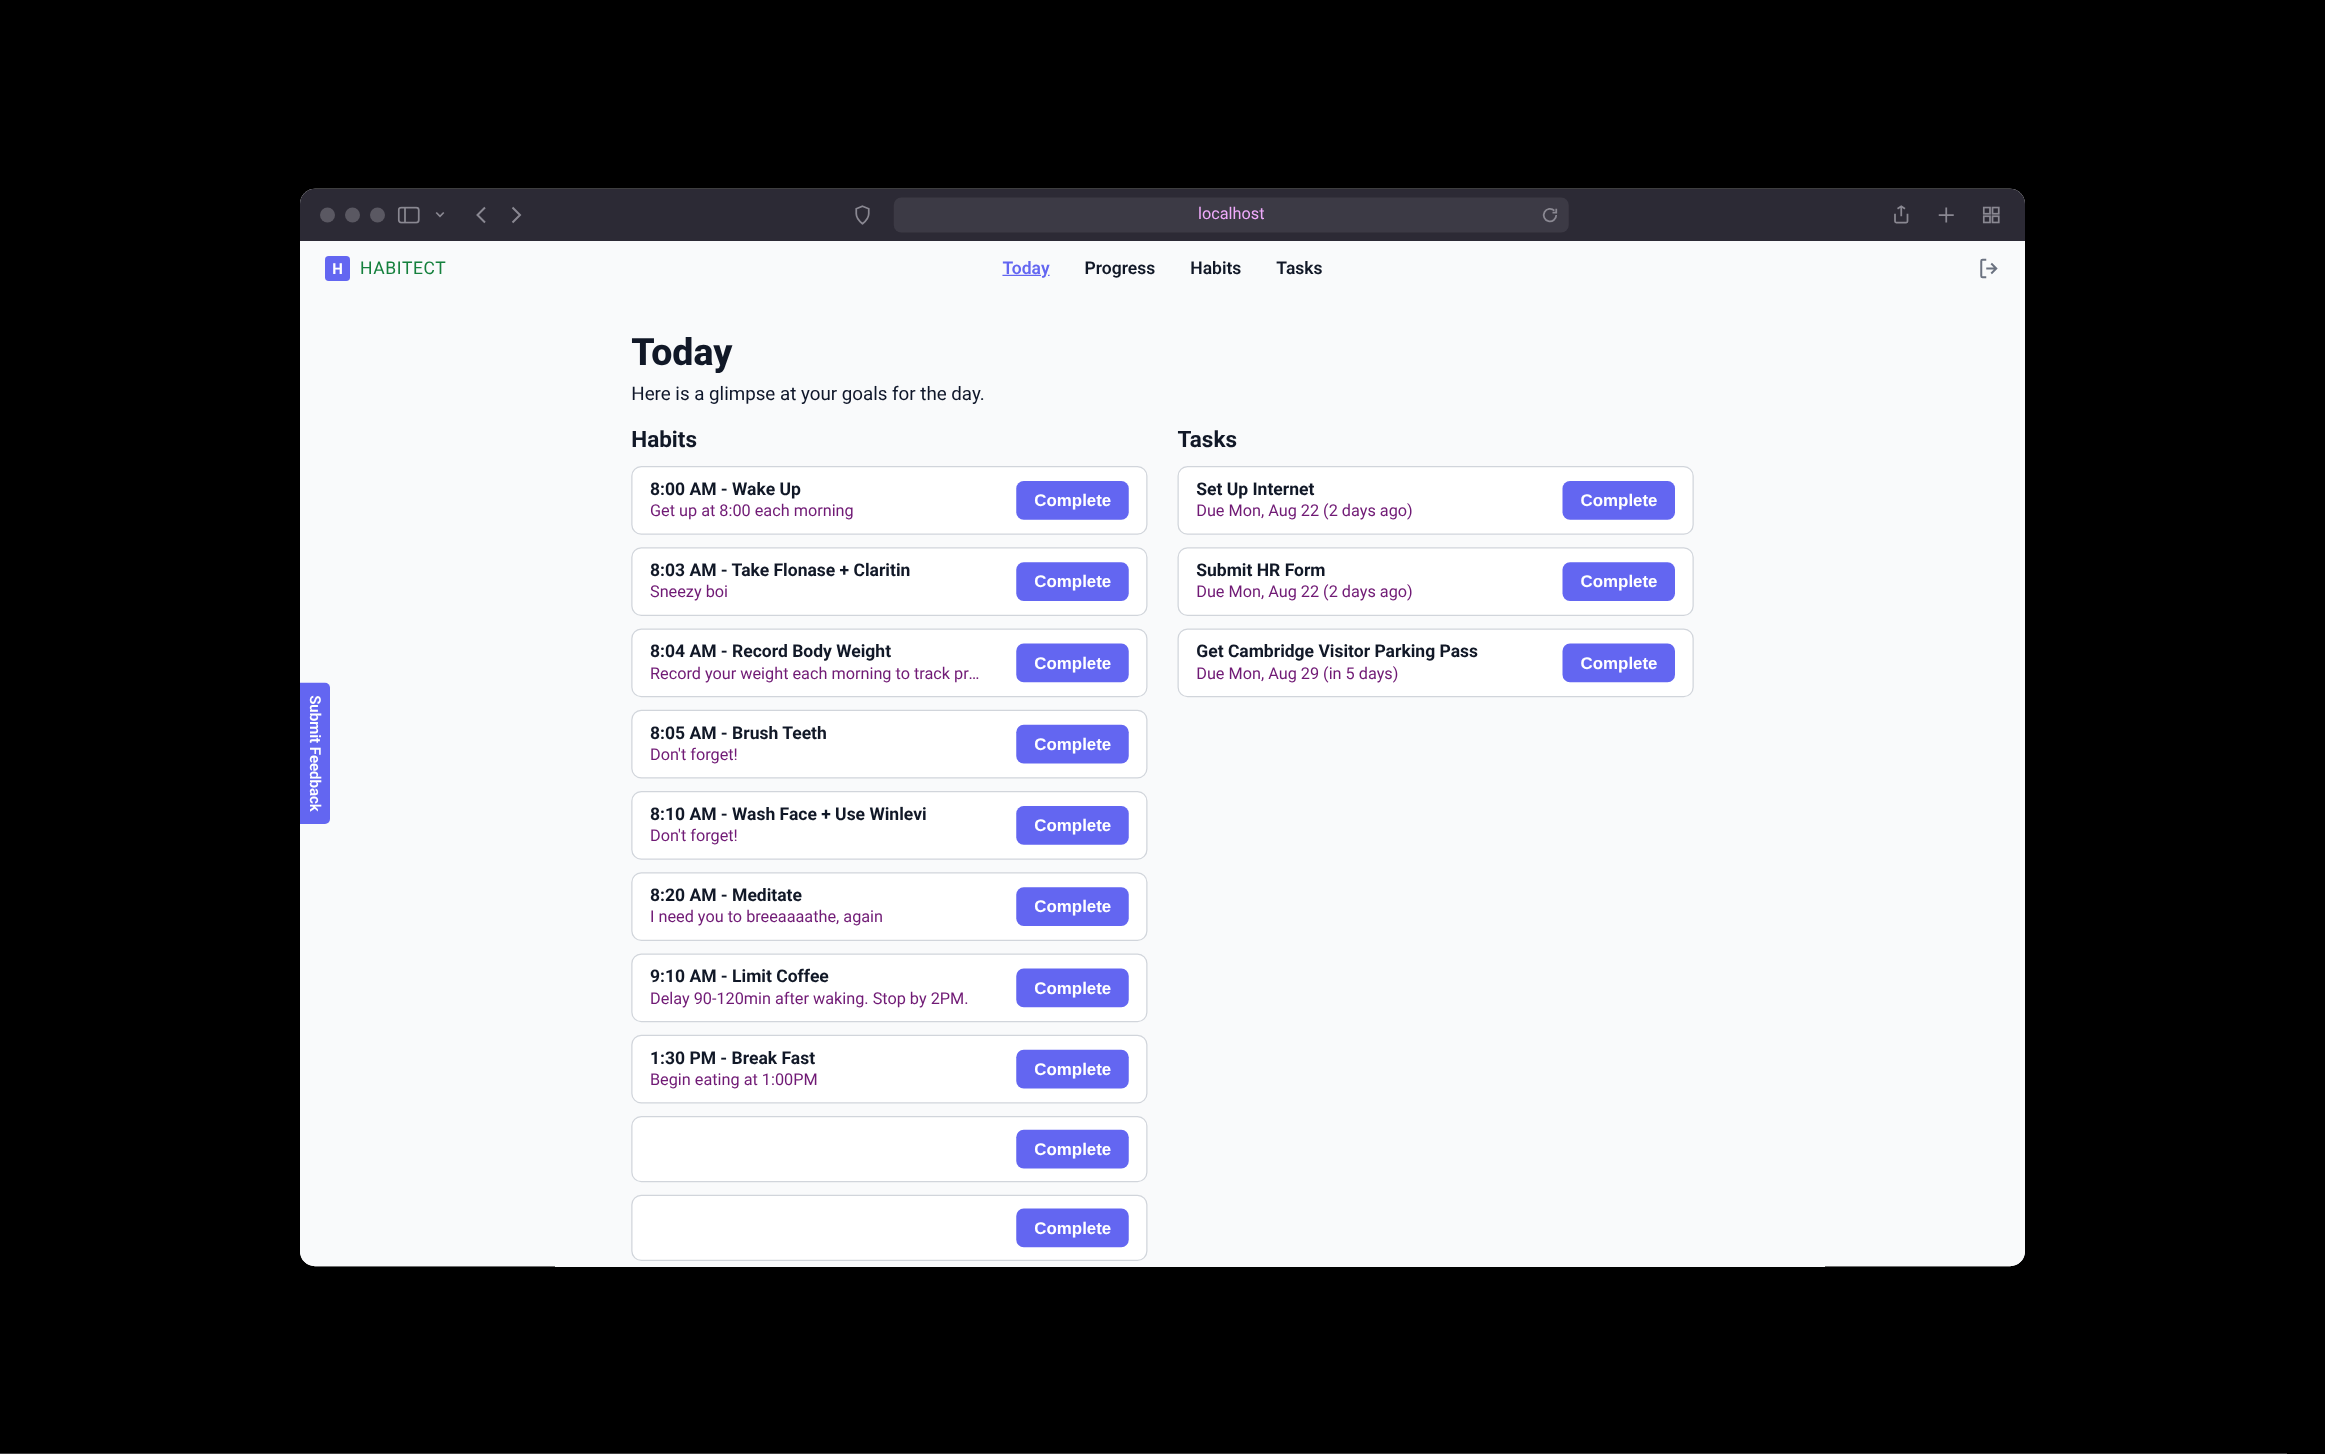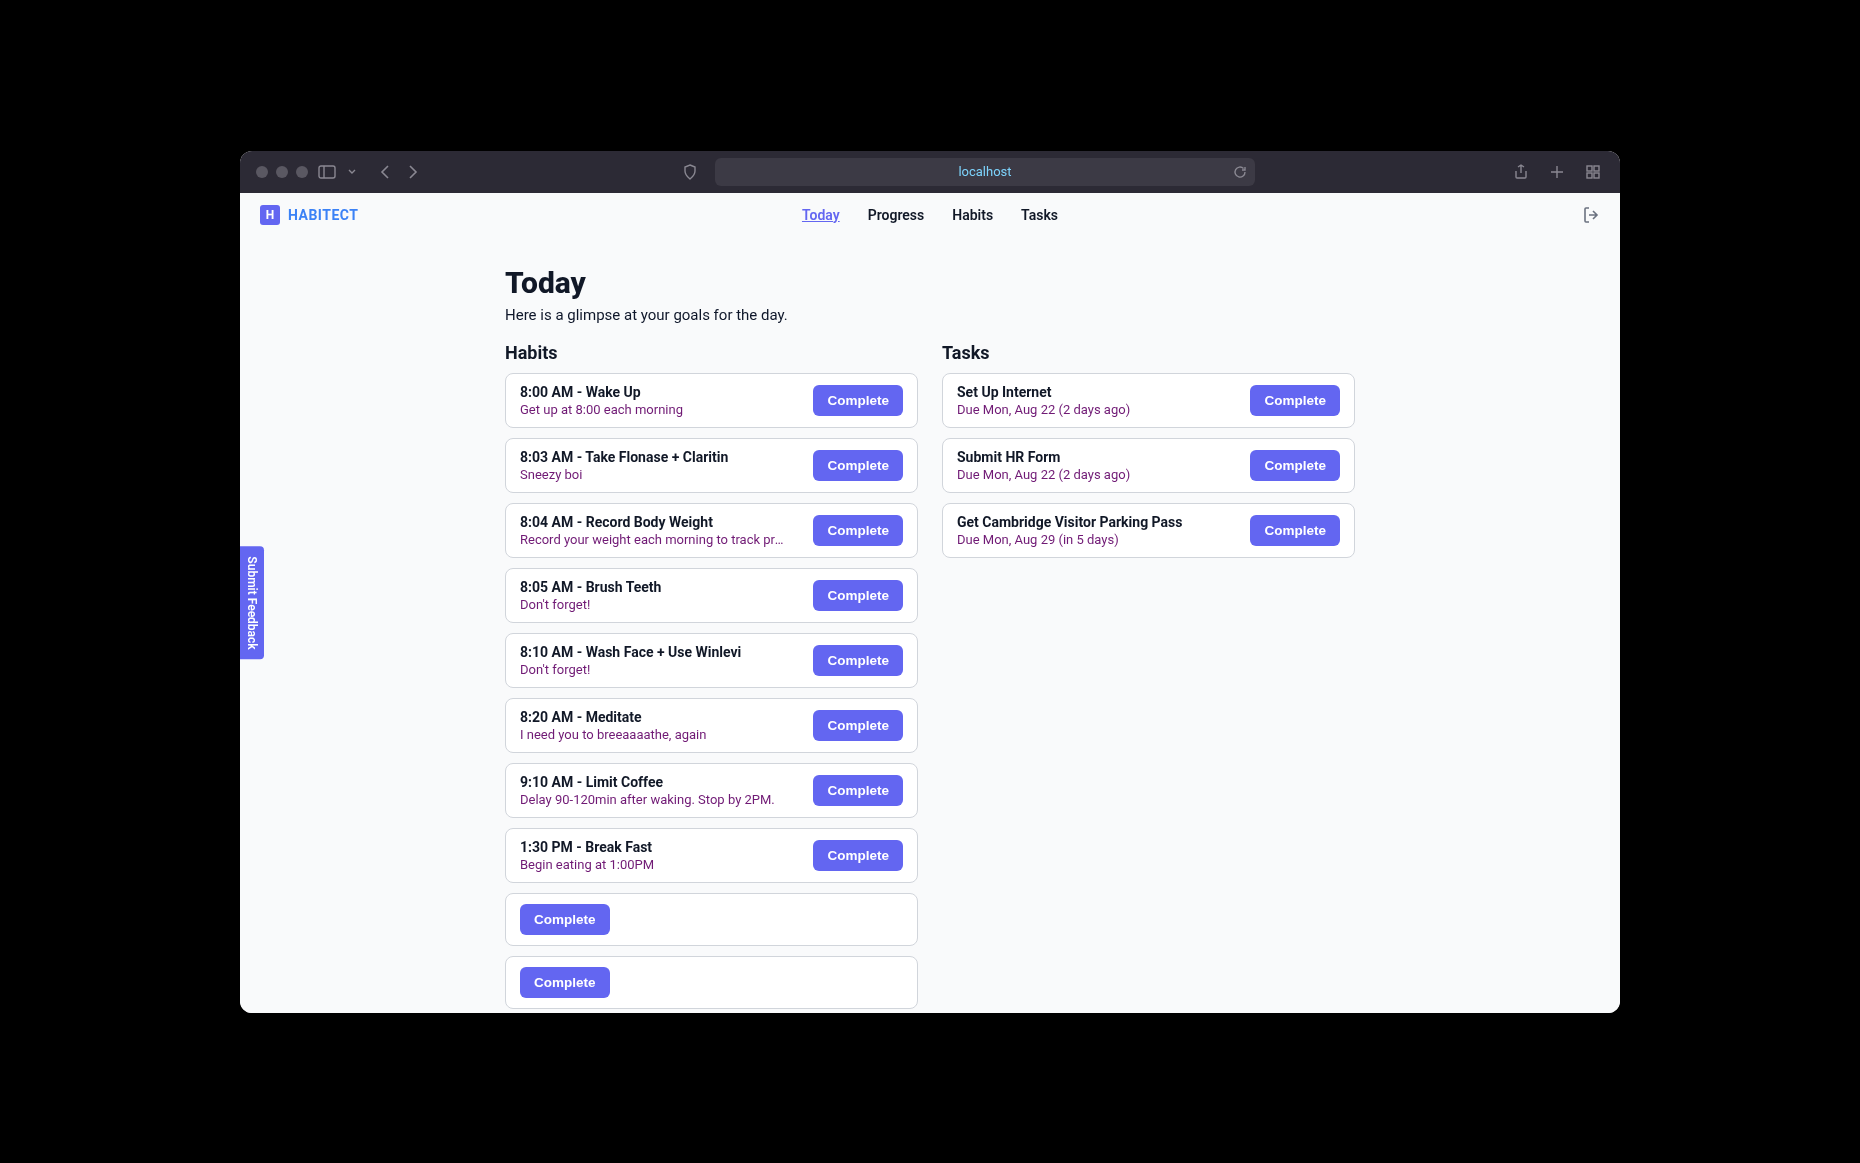--- a/index.html
+++ b/index.html
@@ -36,21 +36,21 @@
     .chrome-nav { display: flex; gap: 6px; margin-left: 8px; }
     .chrome-spacer { flex: 1; }
     .url-bar {
       flex: 0 0 540px;
       height: 28px;
       background: #3c3a45;
       border-radius: 6px;
       display: flex;
       align-items: center;
       justify-content: center;
-      color: #7dd3fc;
+      color: #f0abfc;
       font-size: 13px;
       position: relative;
     }
     .url-reload { position: absolute; right: 8px; color: #8a8892; }
     .reader-icon { position: absolute; left: -30px; }
     .chrome-right { display: flex; gap: 14px; align-items: center; }
 
     .app-content {
       flex: 1;
       background: #f9fafb;
@@ -64,21 +64,21 @@
       padding: 0 20px;
       background: #f9fafb;
       position: relative;
     }
     .brand { display: flex; align-items: center; gap: 8px; }
     .brand-icon {
       width: 20px; height: 20px; background: #6366f1; border-radius: 3px;
       display: flex; align-items: center; justify-content: center;
       color: #fff; font-weight: 700; font-size: 12px;
     }
-    .brand-text { color: #3b82f6; font-weight: 700; font-size: 14px; letter-spacing: 0.5px; }
+    .brand-text { color: #15803d; font-weight: 400; font-size: 14px; letter-spacing: 0.5px; }
     .nav-center {
       position: absolute;
       left: 50%;
       transform: translateX(-50%);
       display: flex;
       gap: 28px;
     }
     .nav-link {
       color: #111827;
       font-size: 14px;
@@ -101,21 +101,21 @@
     .col-heading { font-size: 18px; font-weight: 700; color: #111827; margin-bottom: 10px; }
 
     .card {
       background: #fff;
       border: 1px solid #d1d5db;
       border-radius: 8px;
       padding: 10px 14px;
       margin-bottom: 10px;
       display: flex;
       align-items: center;
-      justify-content: space-between;
+      justify-content: flex-end;
       gap: 24px;
     }
     .card-text { min-width: 0; flex: 1; }
     .card-title { font-size: 14px; font-weight: 700; color: #111827; white-space: nowrap; overflow: hidden; text-overflow: ellipsis; }
     .card-sub { font-size: 13px; color: #701a75; white-space: nowrap; overflow: hidden; text-overflow: ellipsis; margin-top: 2px; }
     .card-btn {
       background: #6366f1;
       color: #fff;
       border: none;
       border-radius: 6px;

